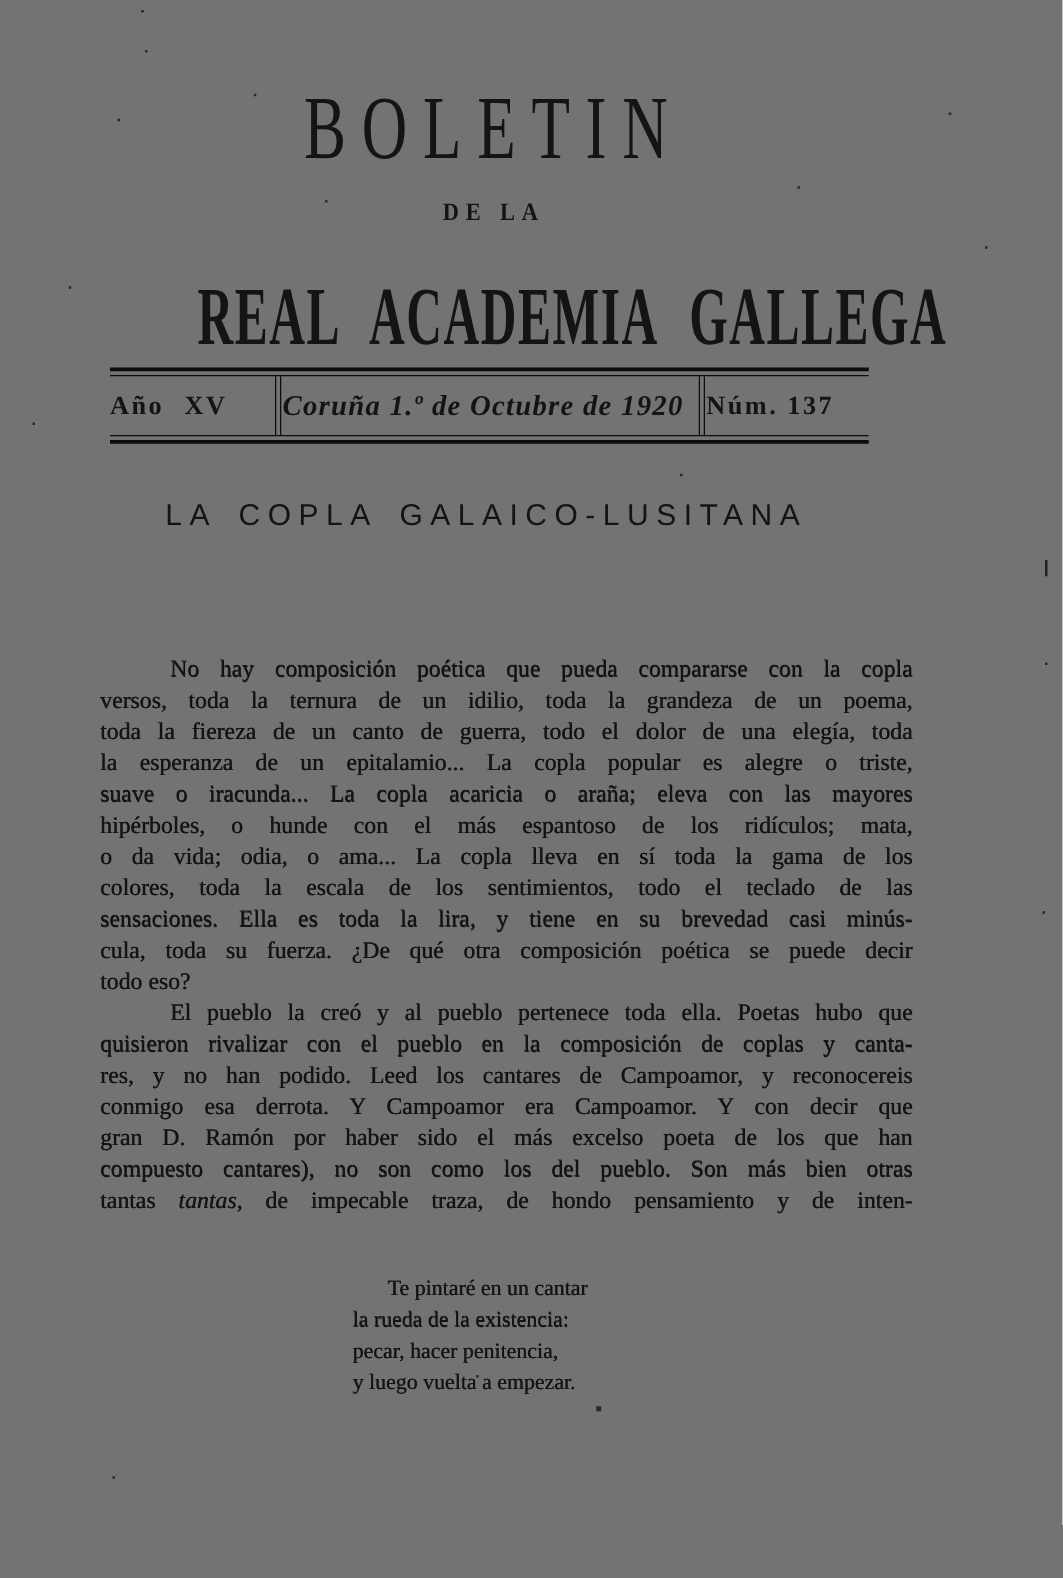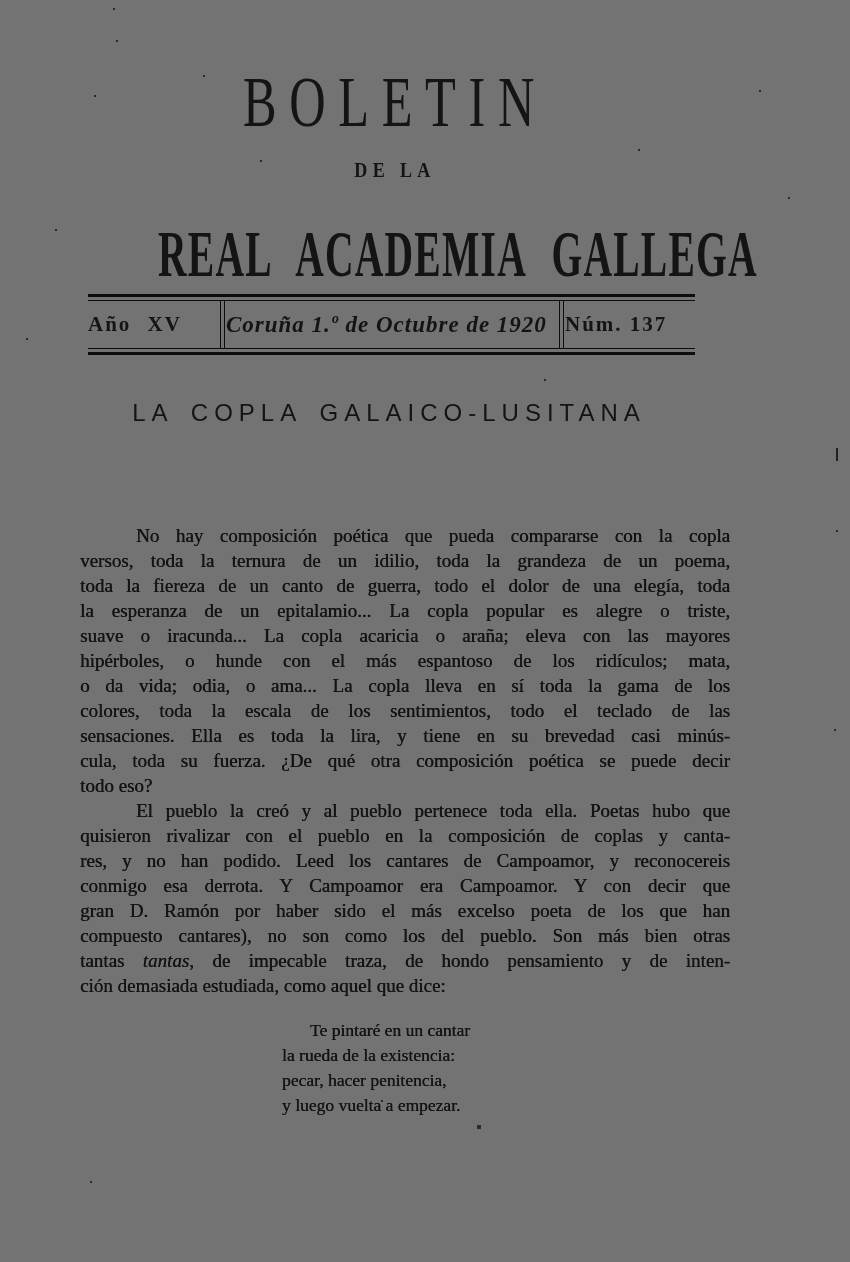--- a/index.html
+++ b/index.html
@@ -185,21 +185,20 @@
       <div class="tline"><span>sensaciones. Ella es toda la lira, y tiene en su brevedad casi minús-</span></div>
       <div class="tline"><span>cula, toda su fuerza. ¿De qué otra composición poética se puede decir</span></div>
       <div class="tline lastline"><span>todo eso?</span></div>
       <div class="tline indent"><span>El pueblo la creó y al pueblo pertenece toda ella. Poetas hubo que</span></div>
       <div class="tline"><span>quisieron rivalizar con el pueblo en la composición de coplas y canta-</span></div>
       <div class="tline"><span>res, y no han podido. Leed los cantares de Campoamor, y reconocereis</span></div>
       <div class="tline"><span>conmigo esa derrota. Y Campoamor era Campoamor. Y con decir que</span></div>
       <div class="tline"><span>gran D. Ramón por haber sido el más excelso poeta de los que han</span></div>
       <div class="tline"><span>compuesto cantares), no son como los del pueblo. Son más bien otras</span></div>
       <div class="tline"><span>tantas </span><span class="ital">tantas</span><span>, de impecable traza, de hondo pensamiento y de inten-</span></div>
-      <div class="tline lastline"><span>ción demasiada estudiada, como aquel que dice:</span></div>
     </div>
 
   <div class="verse" id="verse">
       <div class="verse-line first">Te pintaré en un cantar</div>
       <div class="verse-line">la rueda de la existencia:</div>
       <div class="verse-line">pecar, hacer penitencia,</div>
       <div class="verse-line">y luego vuelta a empezar.</div>
     </div>
 
   <div class="noise"></div>

